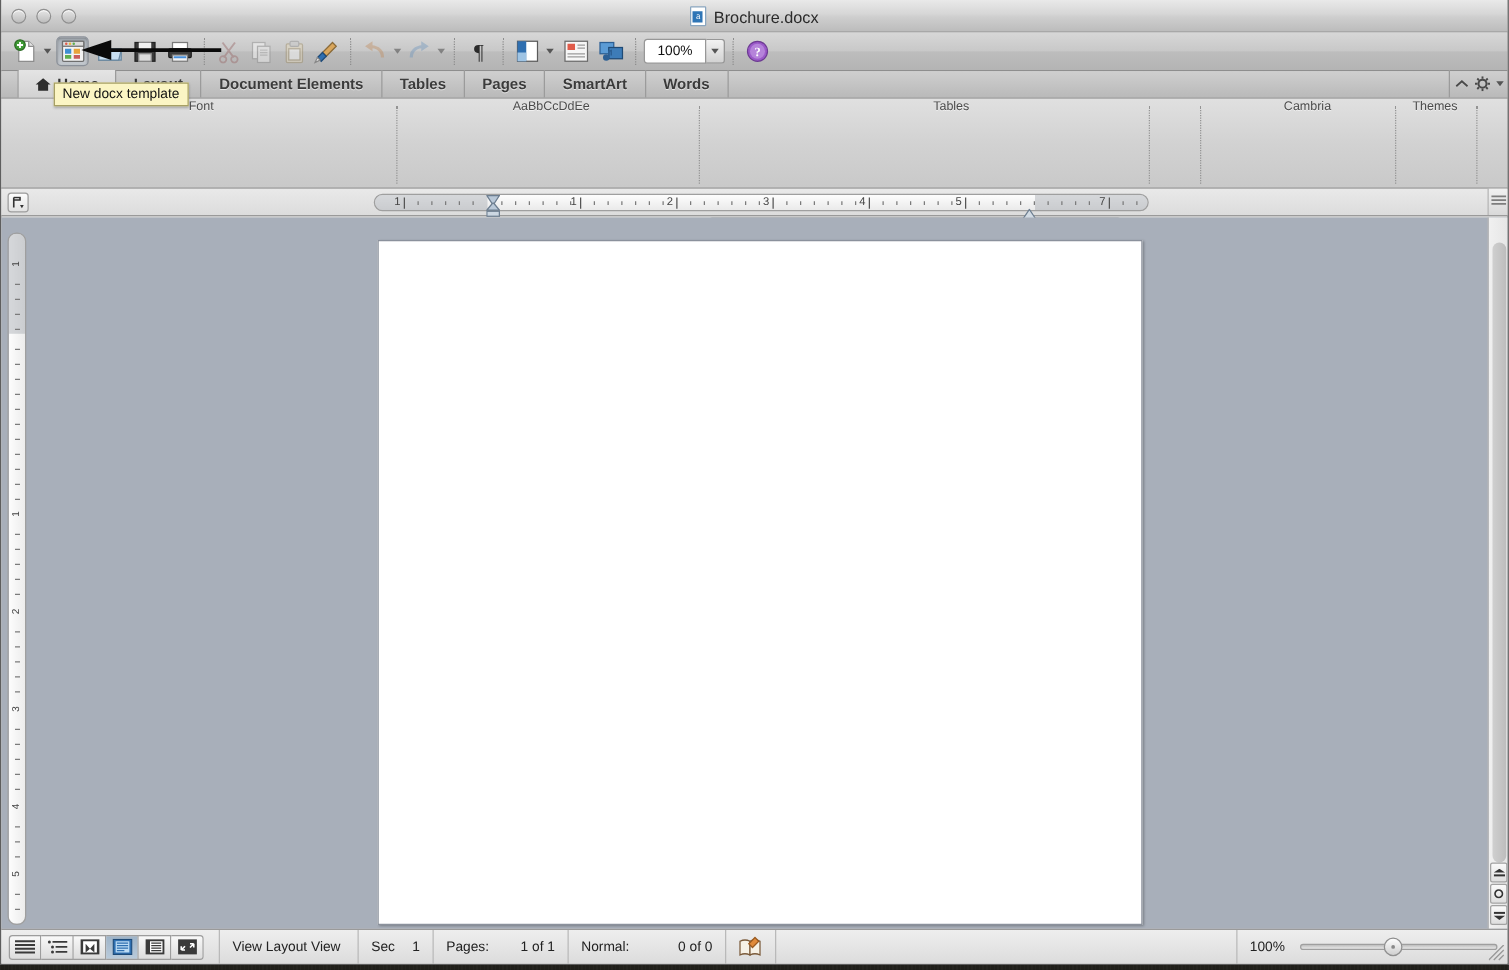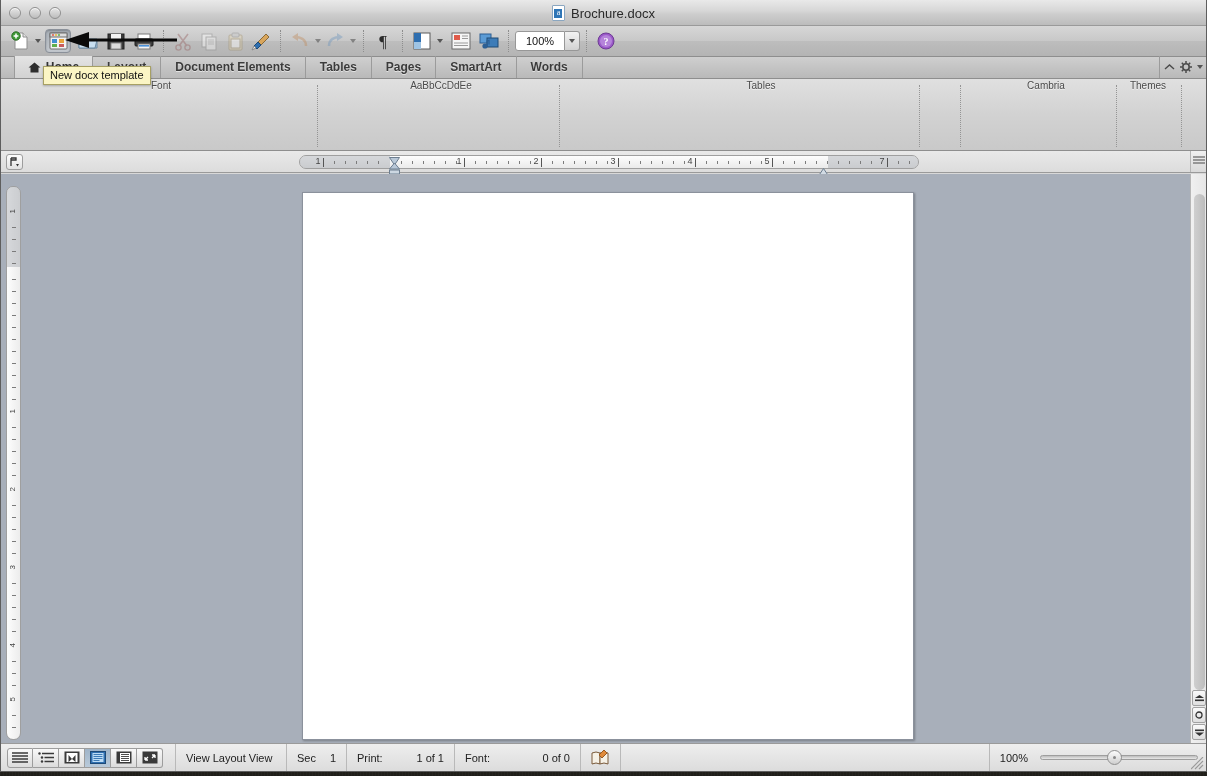--- a/index.html
+++ b/index.html
@@ -1162,25 +1162,25 @@
         </div>
       </div>
 
       <div style="width:12px;"></div>
       <div class="status-cell" style="border-left:1px solid #b9b9b9; width:112px;">View Layout View</div>
       <div class="status-cell" style="width:60px; justify-content:space-between;">
         <span>Sec</span>
         <span>1</span>
       </div>
       <div class="status-cell" style="width:108px; justify-content:space-between;">
-        <span>Print:</span>
+        <span>Pages:</span>
         <span>1 of 1</span>
       </div>
       <div class="status-cell" style="width:126px; justify-content:space-between;">
-        <span>Font:</span>
+        <span>Normal:</span>
         <span>0 of 0</span>
       </div>
       <div class="status-cell" style="width:40px; justify-content:center;">
         <svg width="19" height="17" viewBox="0 0 19 17">
           <path d="M1 4 q4 -2 8 0 v11 q-4 -2 -8 0 z" fill="#f6f1e6" stroke="#7a5a3a"></path>
           <path d="M9 4 q4 -2 8 0 v11 q-4 -2 -8 0 z" fill="#f6f1e6" stroke="#7a5a3a"></path>
           <path d="M13 1 l3 3 -5 5 -3 -3 z" fill="#e08a3a" stroke="#9a5a20"></path>
         </svg>
       </div>
       <div class="status-flex"></div>

